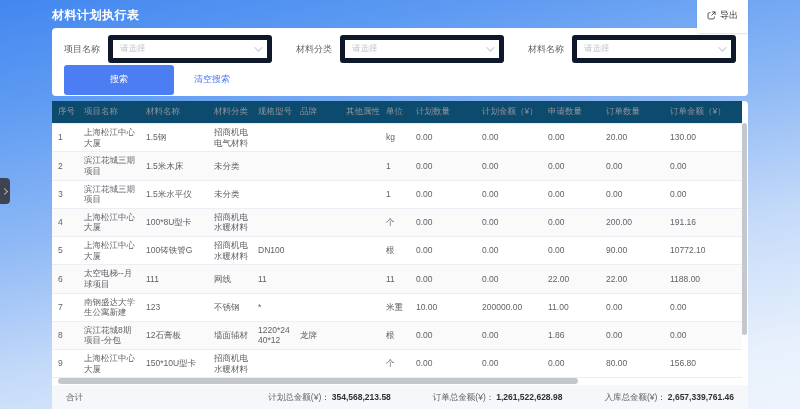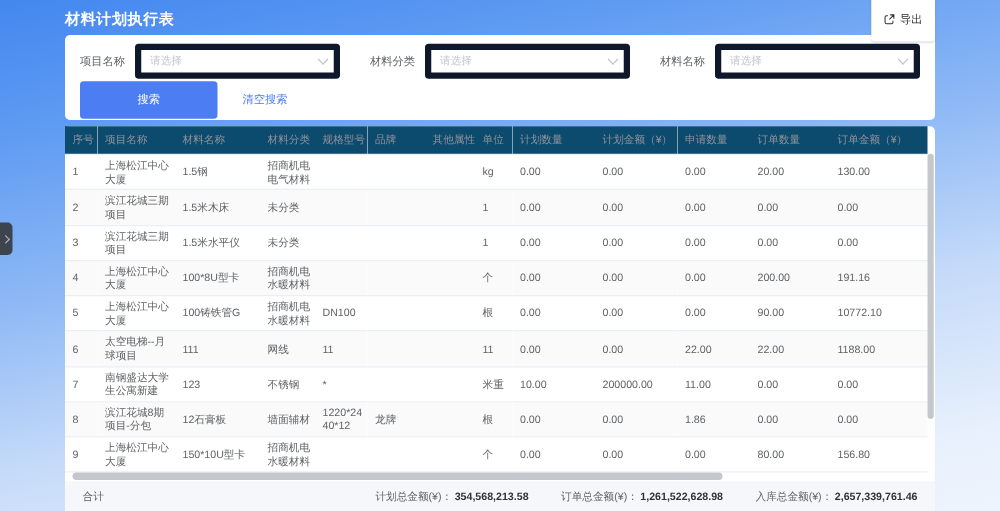--- a/index.html
+++ b/index.html
@@ -54,21 +54,21 @@
     padding:3px 3px 3px 6px;color:#606266;border-bottom:1px solid #ebeef5;
     line-height:1.25;word-break:break-all;vertical-align:middle;overflow:hidden;
   }
   tbody tr{height:26px;}
   tbody tr:nth-child(even){background:#fafafa;}
   .v-scrollbar{position:absolute;top:22px;right:1px;width:5px;height:300px;}
   .v-thumb{width:5px;height:212px;background:#c4c7cc;border-radius:3px;}
   .h-scrollbar{height:7px;position:relative;}
   .h-thumb{position:absolute;left:6px;top:0;width:520px;height:6px;background:#c4c7cc;border-radius:3px;}
   .summary-row{display:flex;align-items:center;background:#f5f7fa;height:26px;padding:0 14px;font-size:8.5px;color:#606266;}
-  .totals{margin-left:auto;display:flex;gap:26px;align-items:center;}
+  .totals{margin-left:auto;display:flex;gap:42px;align-items:center;}
   .total-item{white-space:nowrap;}
   .total-item b{color:#303133;font-weight:bold;margin-left:2px;}
   .pagination{display:flex;align-items:center;justify-content:center;gap:5px;height:20px;font-size:8.5px;color:#606266;background:#fff;border-radius:0 0 4px 4px;}
   .pg-total{margin-right:8px;}
   .pg-arrow{color:#a8abb2;font-size:11px;line-height:1;cursor:pointer;padding:0 3px;background:none;border:none;font-family:inherit;}
   .pg-num{min-width:12px;text-align:center;cursor:pointer;color:#606266;}
   .pg-num.active{color:#4d7df2;font-weight:bold;}
   .pg-ellipsis{color:#a8abb2;letter-spacing:1px;cursor:pointer;}
   .pg-goto{margin-left:10px;display:flex;align-items:center;gap:4px;}
   .pg-input{width:20px;height:14px;border:1px solid #dcdfe6;border-radius:2px;text-align:center;font-size:8.5px;color:#606266;font-family:inherit;padding:0;}

